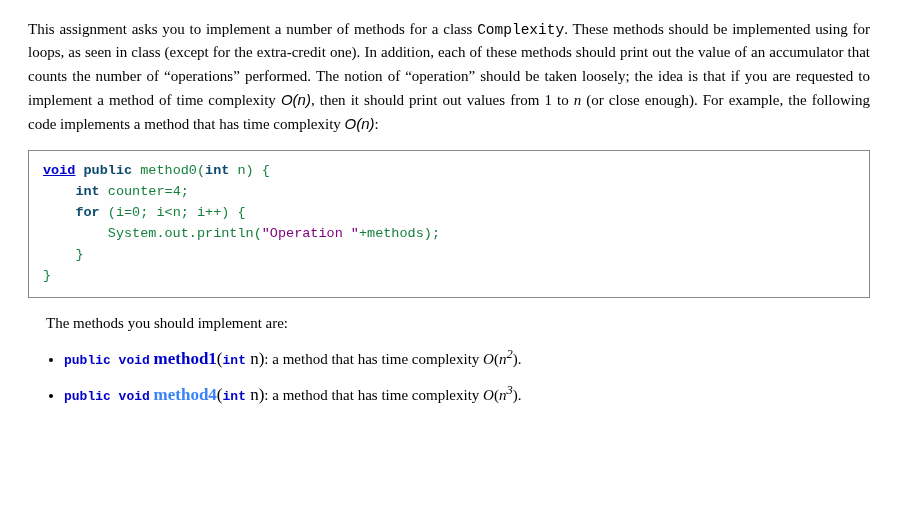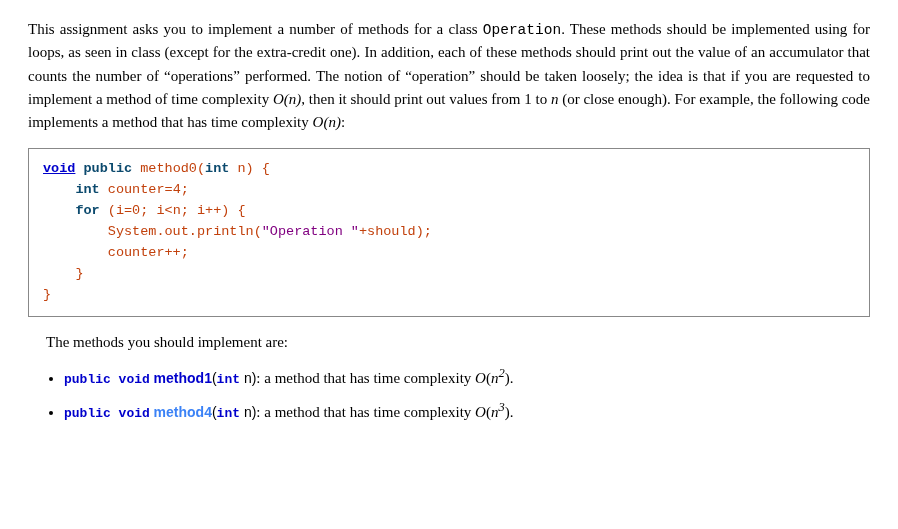--- a/index.html
+++ b/index.html
@@ -48,68 +48,68 @@
       color: #0000cc;
       font-weight: bold;
       text-decoration: underline;
     }
 
     .string-purple {
       color: #800080;
     }
 
     .code-normal {
-      color: #c2410c;
+      color: #15803d;
     }
 
     .methods-intro {
       margin-left: 18px;
       margin-bottom: 10px;
       line-height: 1.55;
     }
 
     .bullet-list {
       margin-left: 36px;
       list-style: disc;
     }
 
     .bullet-list li {
       margin-bottom: 8px;
       line-height: 1.55;
     }
 
     .inline-code {
-      font-family: Liberation Sans, sans-serif;
-      font-size: 14px;
+      font-family: Liberation Serif, serif;
+      font-size: 17px;
     }
 
     .inline-code-blue {
       font-family: "Courier New", Courier, monospace;
       font-size: 13px;
       color: #0000cc;
       font-weight: bold;
     }
 
     sup {
       font-style: italic;
     }
 
     .calO {
       font-style: italic;
-      font-family: Liberation Serif, serif;
+      font-family: Liberation Sans, sans-serif;
     }
   </style>
 </head>
 <body>
 
 <div>
 
   <p class="main-paragraph">
     This assignment asks you to implement a number of methods for a class
-    <span class="complexity-class">Operation</span>.
+    <span class="complexity-class">Complexity</span>.
     These methods should be implemented using for loops, as seen in class (except for the extra-credit
     one). In addition, each of these methods should print out the value of an accumulator that
     counts the number of “operations” performed. The notion of “operation” should be taken
     loosely; the idea is that if you are requested to implement a method of time complexity
     <span class="calO"><em>O</em>(<em>n</em>)</span>,
     then it should print out values from 1 to <em>n</em> (or close enough). For example, the following
     code implements a method that has time complexity <span class="calO"><em>O</em>(<em>n</em>)</span>:
   </p>
 
   <div class="code-block">
@@ -119,24 +119,21 @@
       <span class="kw-blue">public</span>
       <span class="code-normal"> method0(</span><span class="kw-blue">int</span><span class="code-normal"> n) {</span>
     </div>
     <div>
       <span class="code-normal">&nbsp;&nbsp;&nbsp;&nbsp;</span><span class="kw-blue">int</span><span class="code-normal"> counter=4;</span>
     </div>
     <div>
       <span class="code-normal">&nbsp;&nbsp;&nbsp;&nbsp;</span><span class="kw-blue">for</span><span class="code-normal"> (i=0; i&lt;n; i++) {</span>
     </div>
     <div>
-      <span class="code-normal">&nbsp;&nbsp;&nbsp;&nbsp;&nbsp;&nbsp;&nbsp;&nbsp;System.out.println(</span><span class="string-purple">"Operation "</span><span class="code-normal">+should);</span>
-    </div>
-    <div>
-      <span class="code-normal">&nbsp;&nbsp;&nbsp;&nbsp;&nbsp;&nbsp;&nbsp;&nbsp;counter++;</span>
+      <span class="code-normal">&nbsp;&nbsp;&nbsp;&nbsp;&nbsp;&nbsp;&nbsp;&nbsp;System.out.println(</span><span class="string-purple">"Operation "</span><span class="code-normal">+methods);</span>
     </div>
     <div>
       <span class="code-normal">&nbsp;&nbsp;&nbsp;&nbsp;}</span>
     </div>
     <div>
       <span class="code-normal">}</span>
     </div>
   </div>
 
   <p class="methods-intro">The methods you should implement are:</p>

